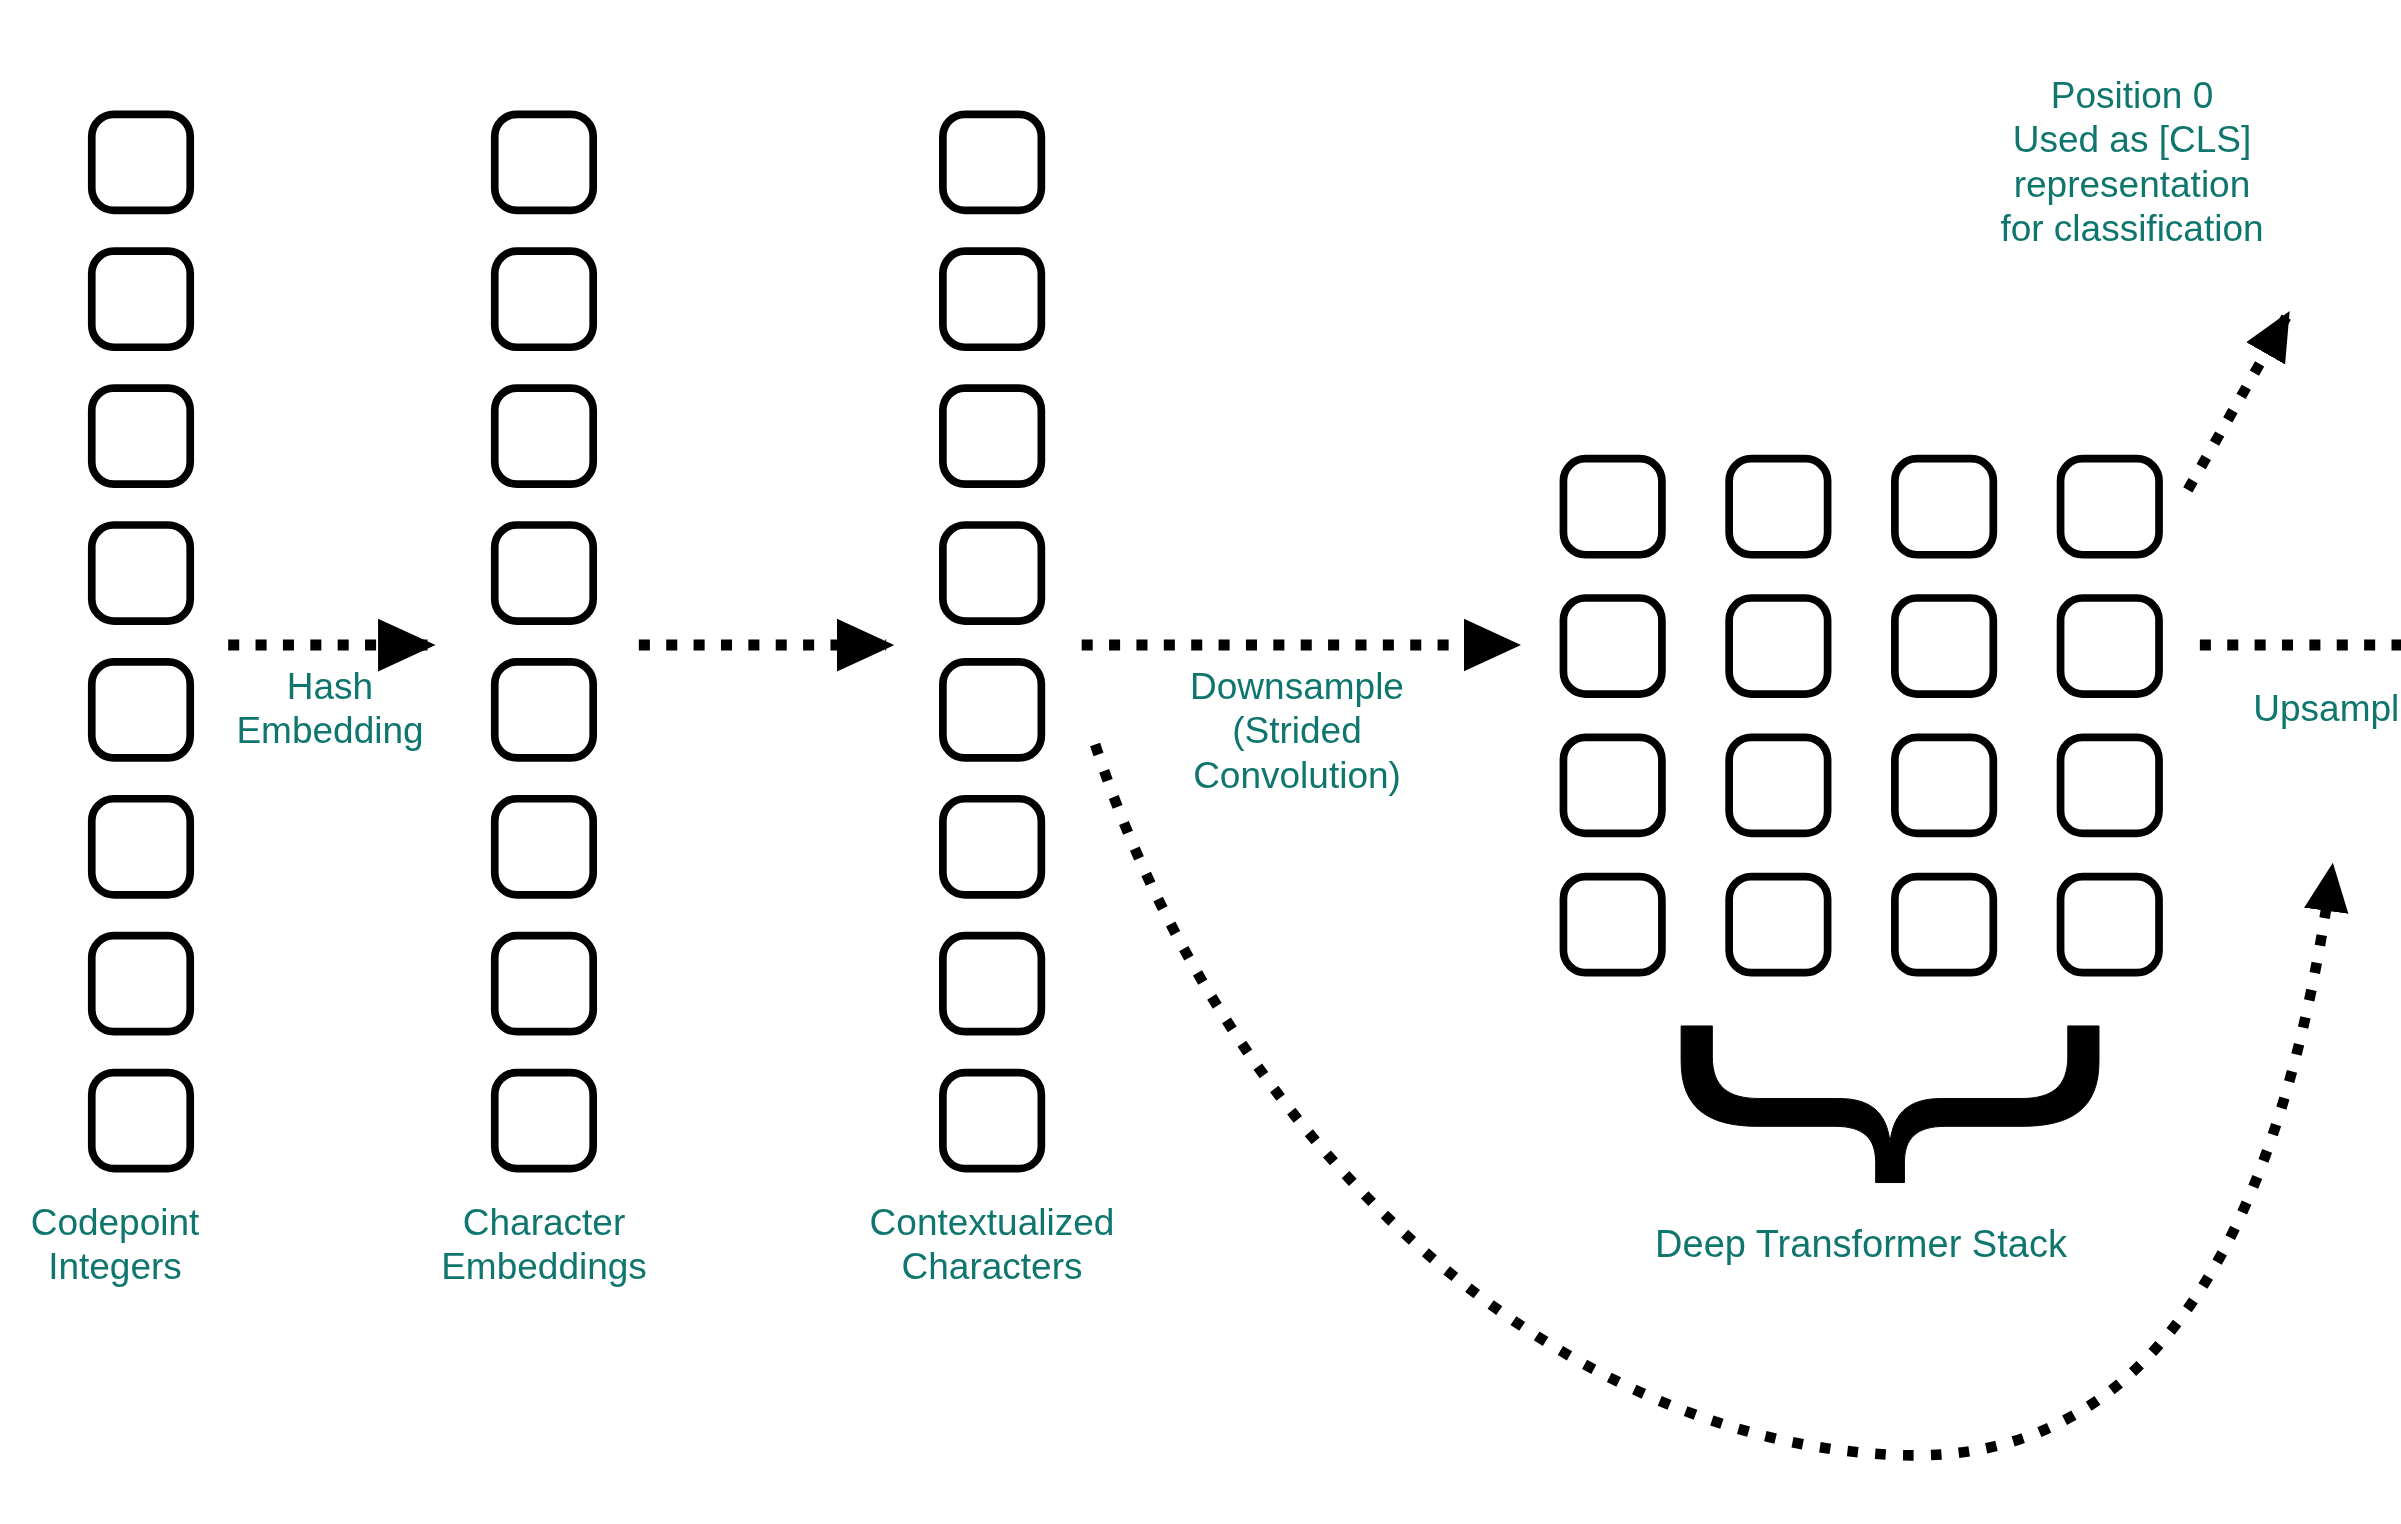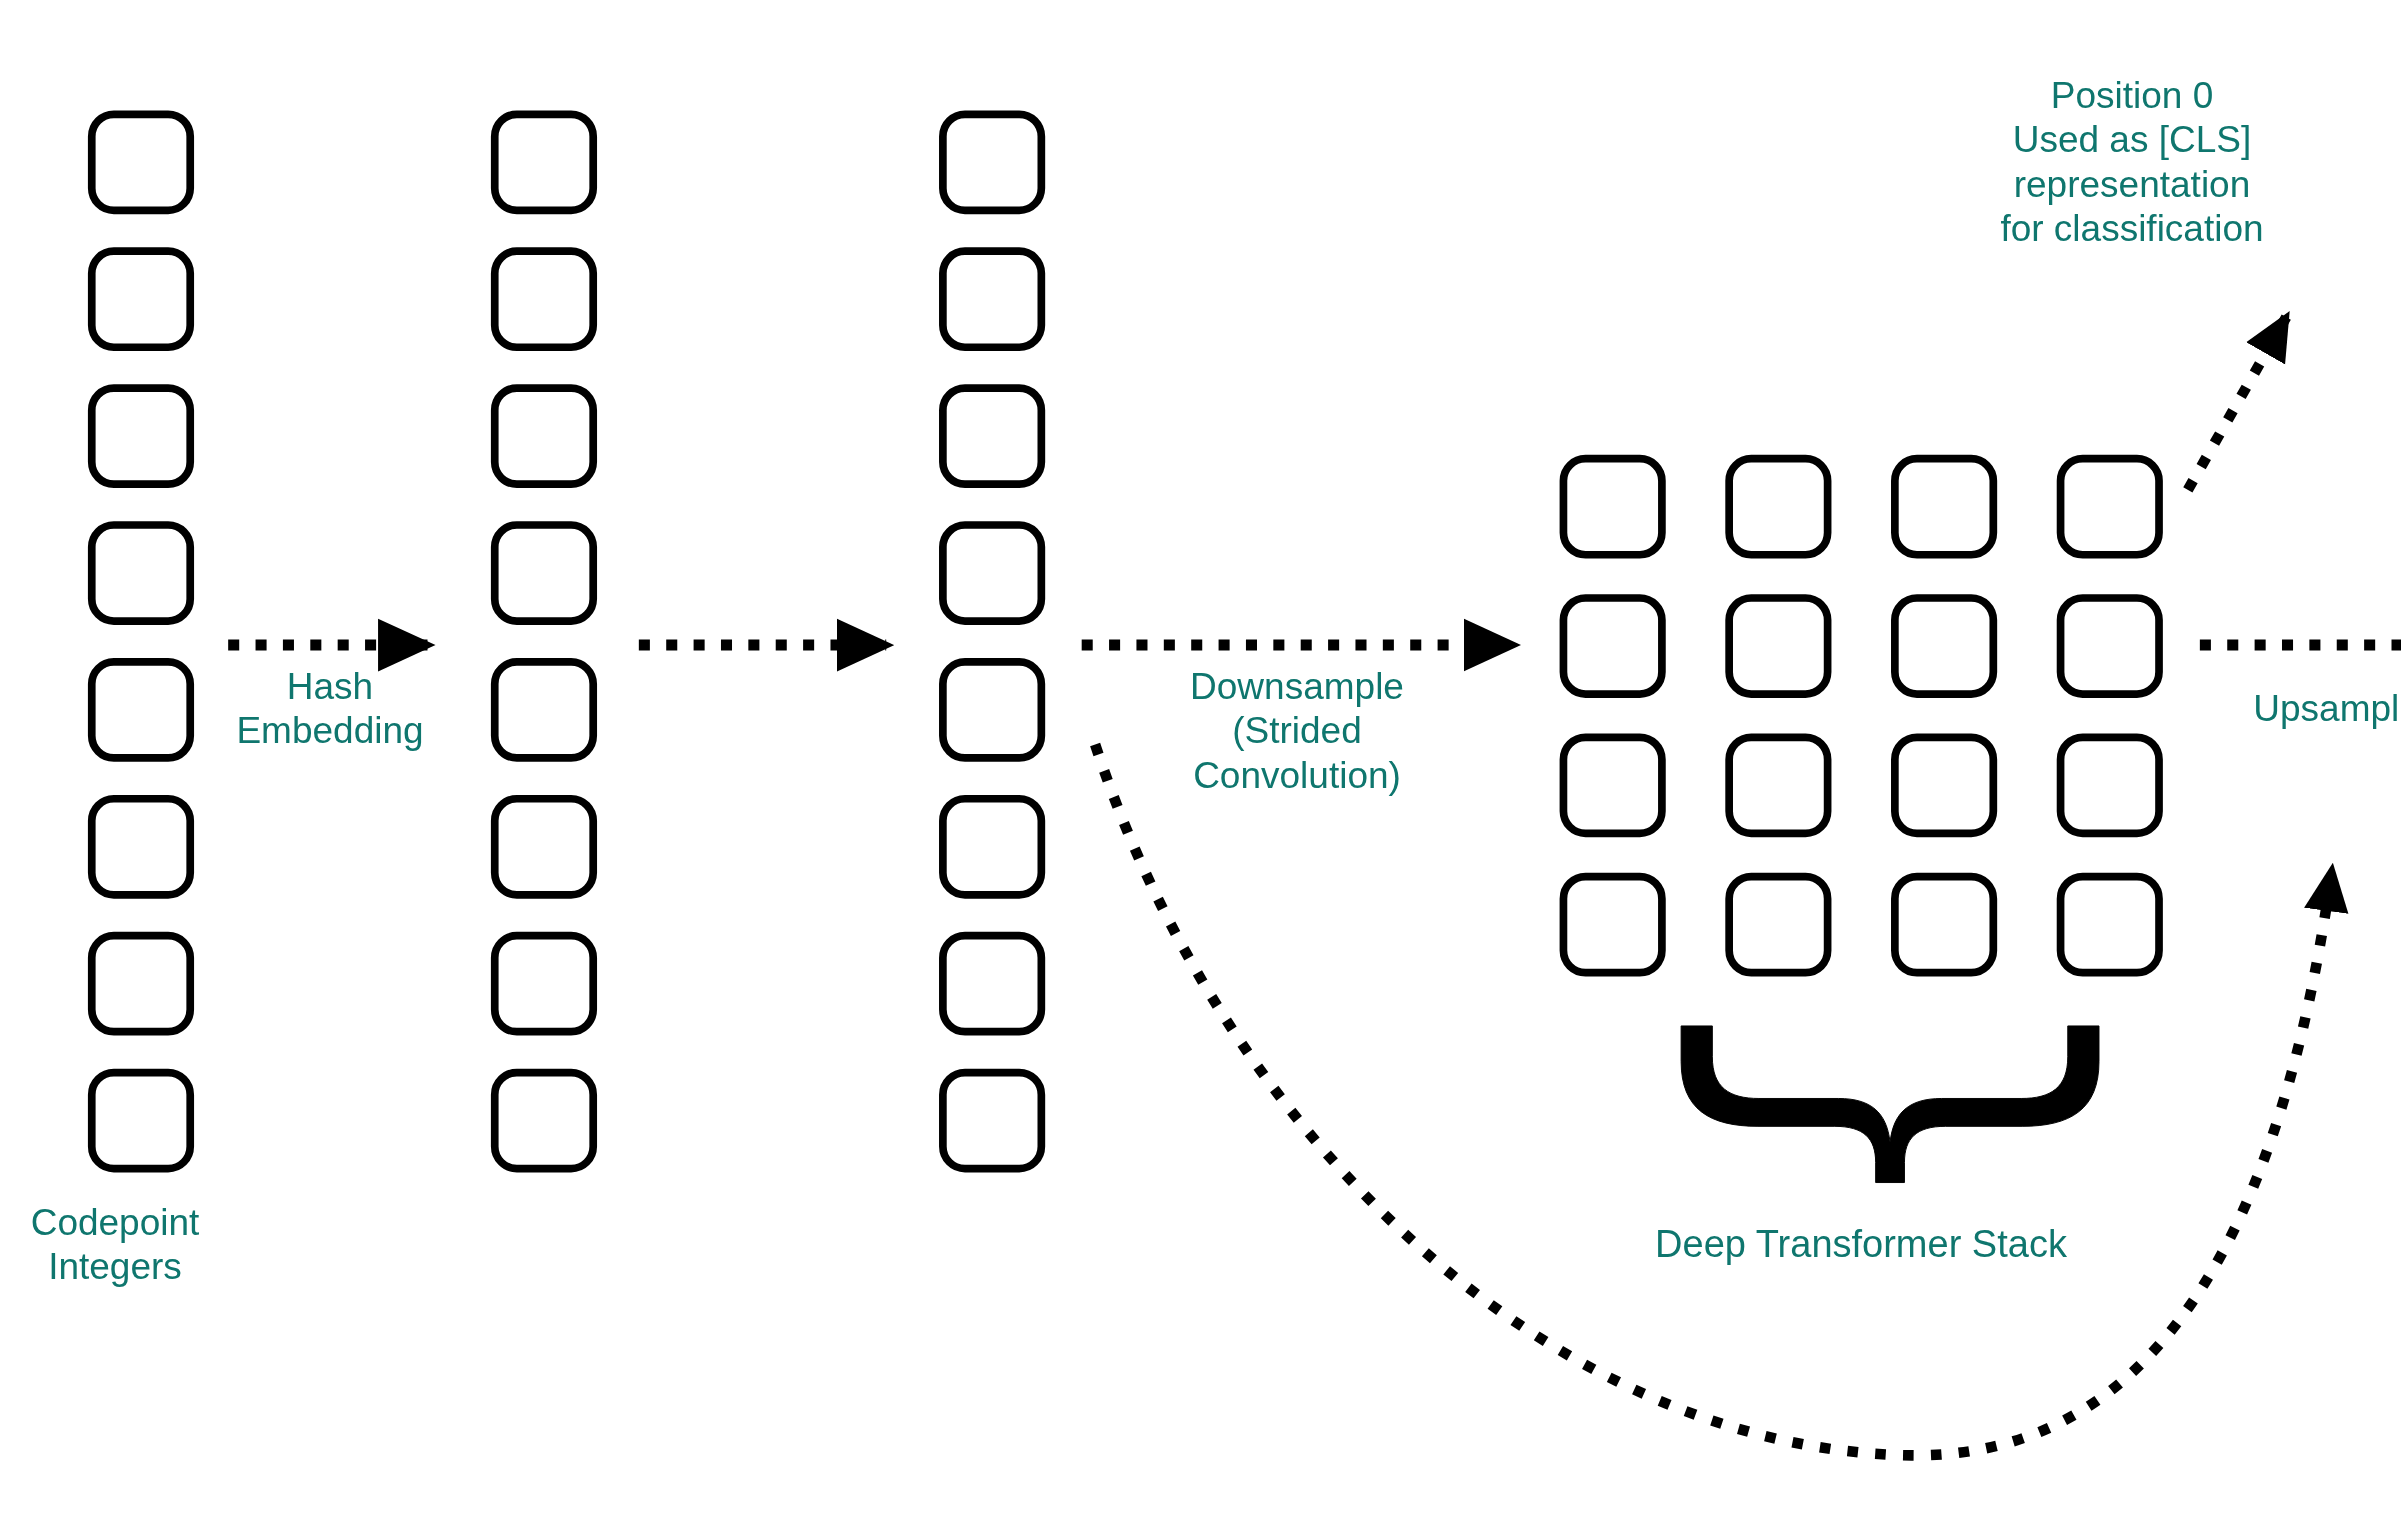--- a/index.html
+++ b/index.html
@@ -139,21 +139,25 @@
              C 3928 2316 3895 2287 3828 2287
              L 3662 2287
              C 3600 2287 3565 2264 3565 2200
              L 3565 2136
              Z" fill="#000" stroke="#000" stroke-width="2" stroke-linejoin="round"></path>
   </svg>
 
   <div class="lbl lbl-col" style="left:-77px; top:1201px; width:384px;">Codepoint
 Integers</div>
 
+  <div class="lbl lbl-col" style="left:352px; top:1201px; width:384px;">Character
+Embeddings</div>
 
+  <div class="lbl lbl-col" style="left:800px; top:1201px; width:384px;">Contextualized
+Characters</div>
 
   <div class="lbl lbl-stack" style="left:1477px; top:1222px; width:768px;">Deep Transformer Stack</div>
 
   <div class="lbl lbl-arrow" style="left:162px; top:665px; width:336px;">Hash
 Embedding</div>
 
 
   <div class="lbl lbl-arrow" style="left:1129px; top:665px; width:336px;text-align:center;">Downsample
 (Strided
 Convolution)</div>

